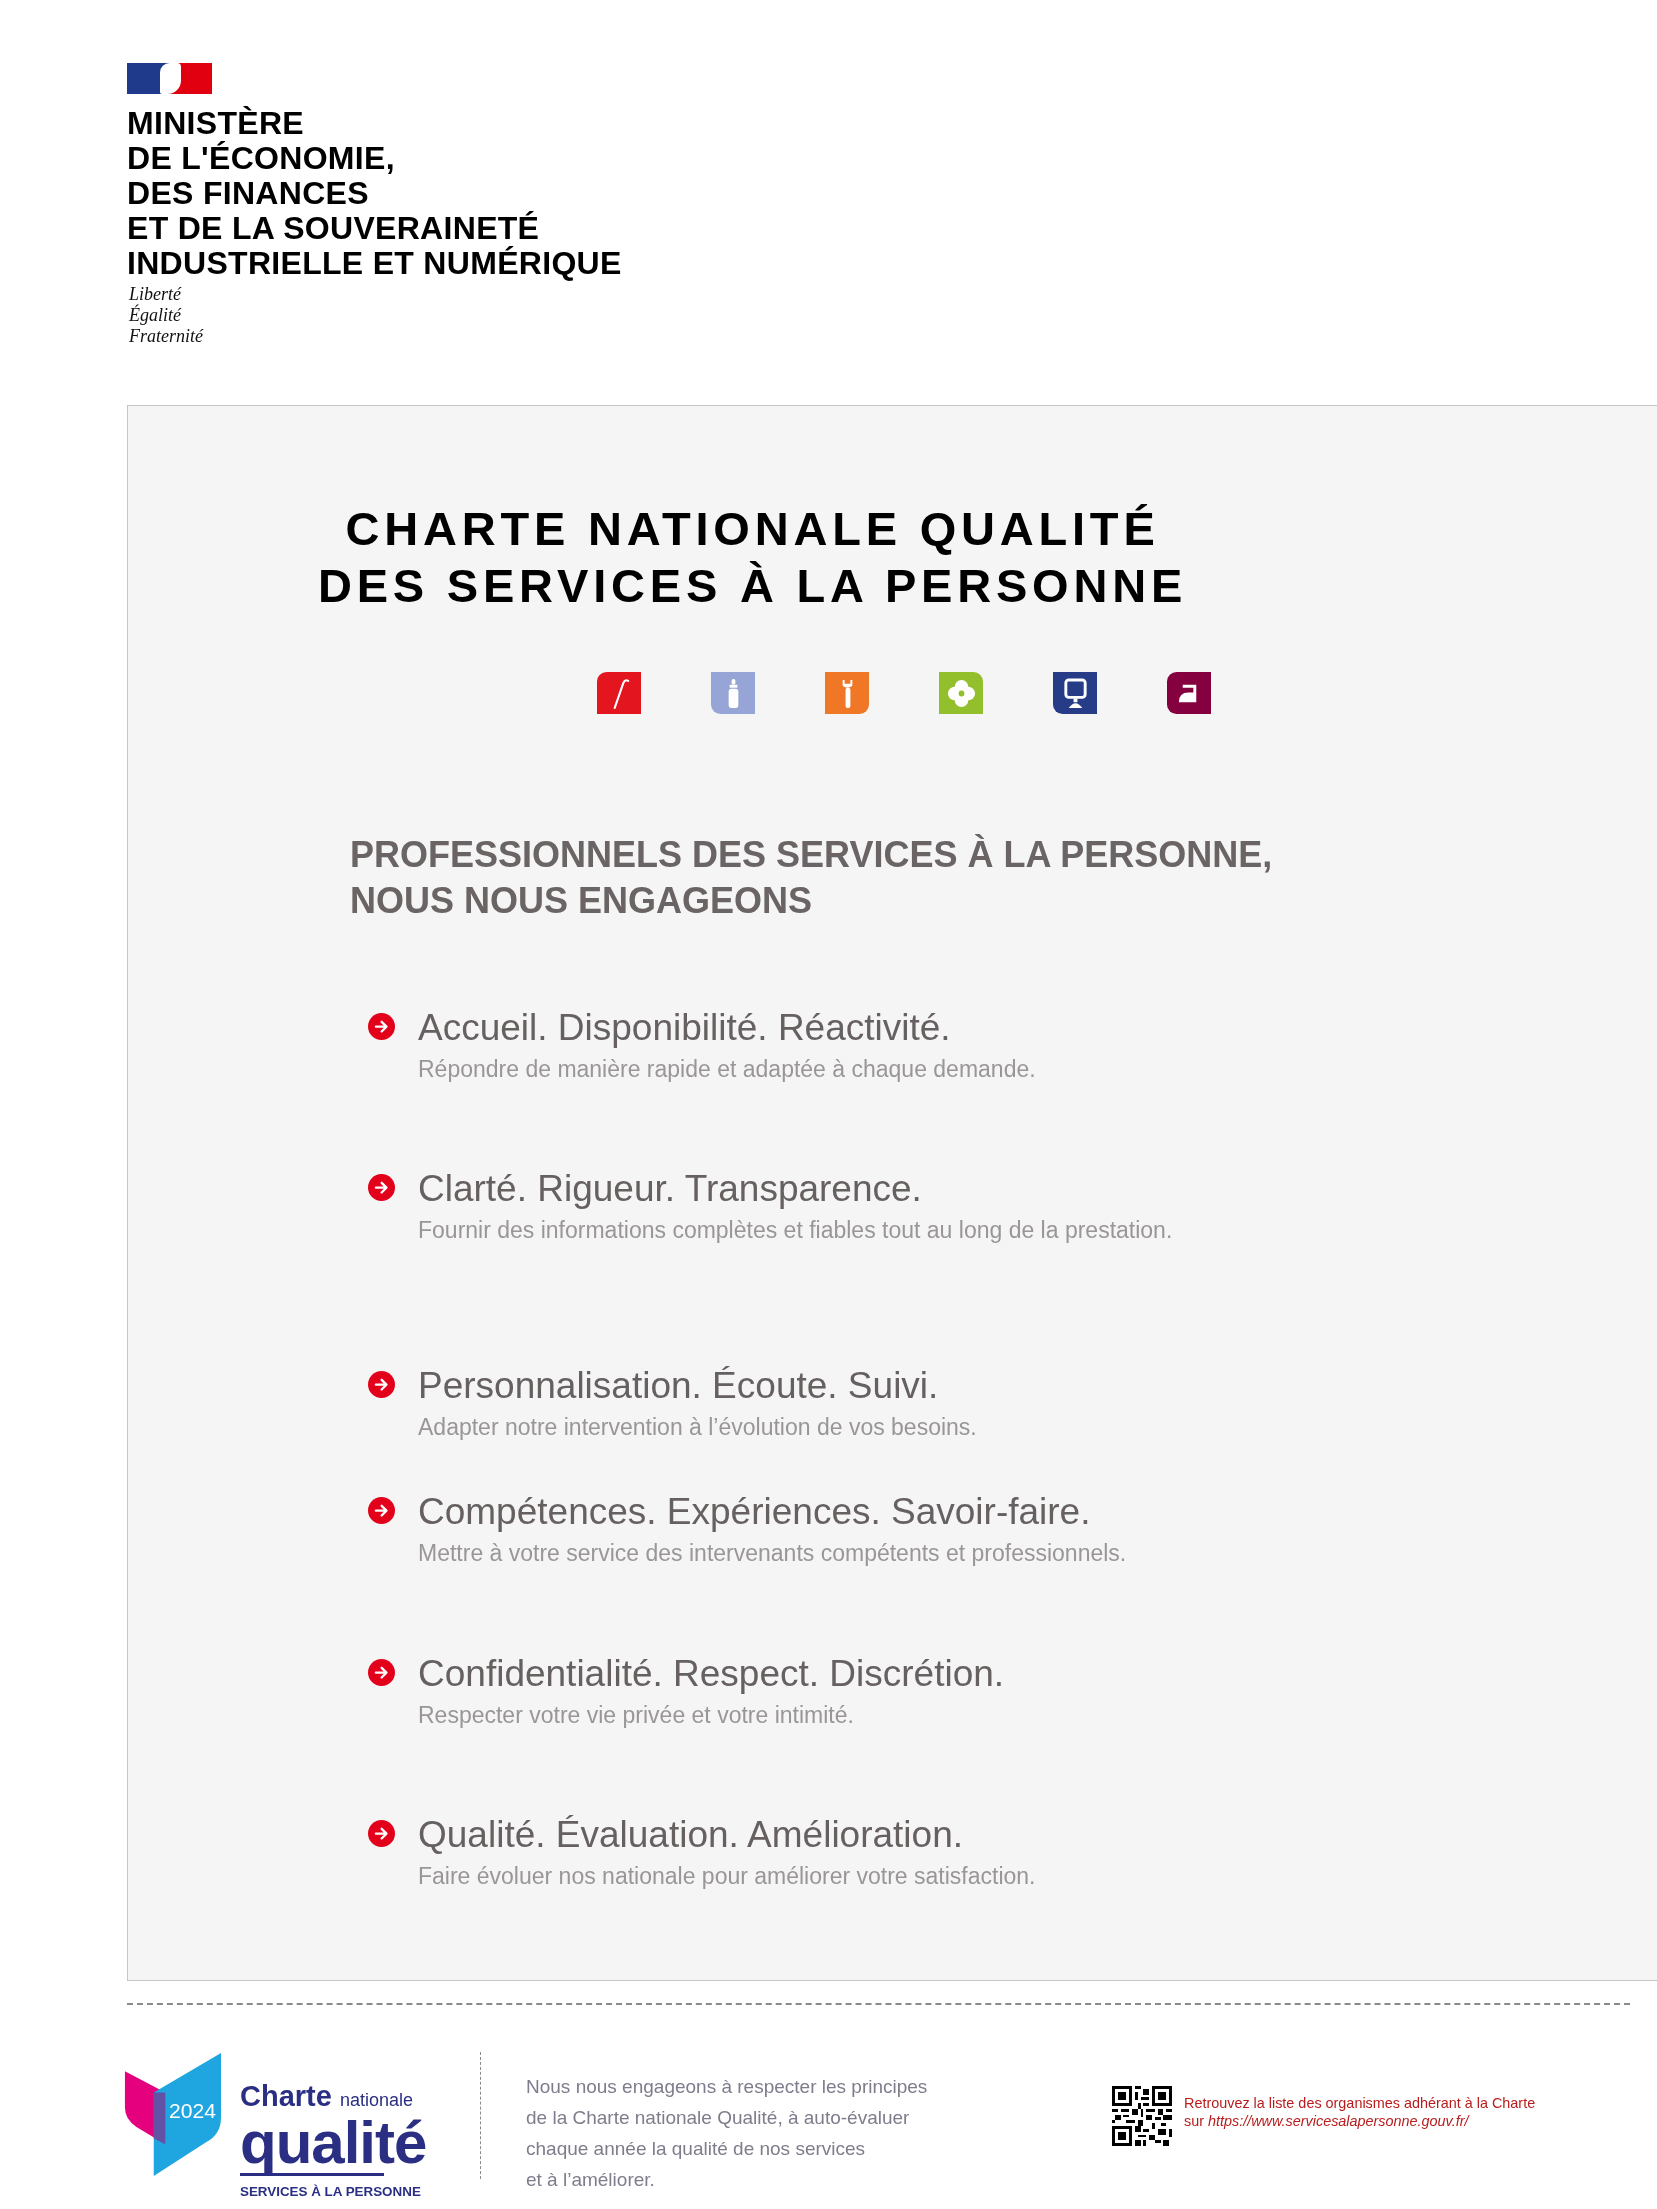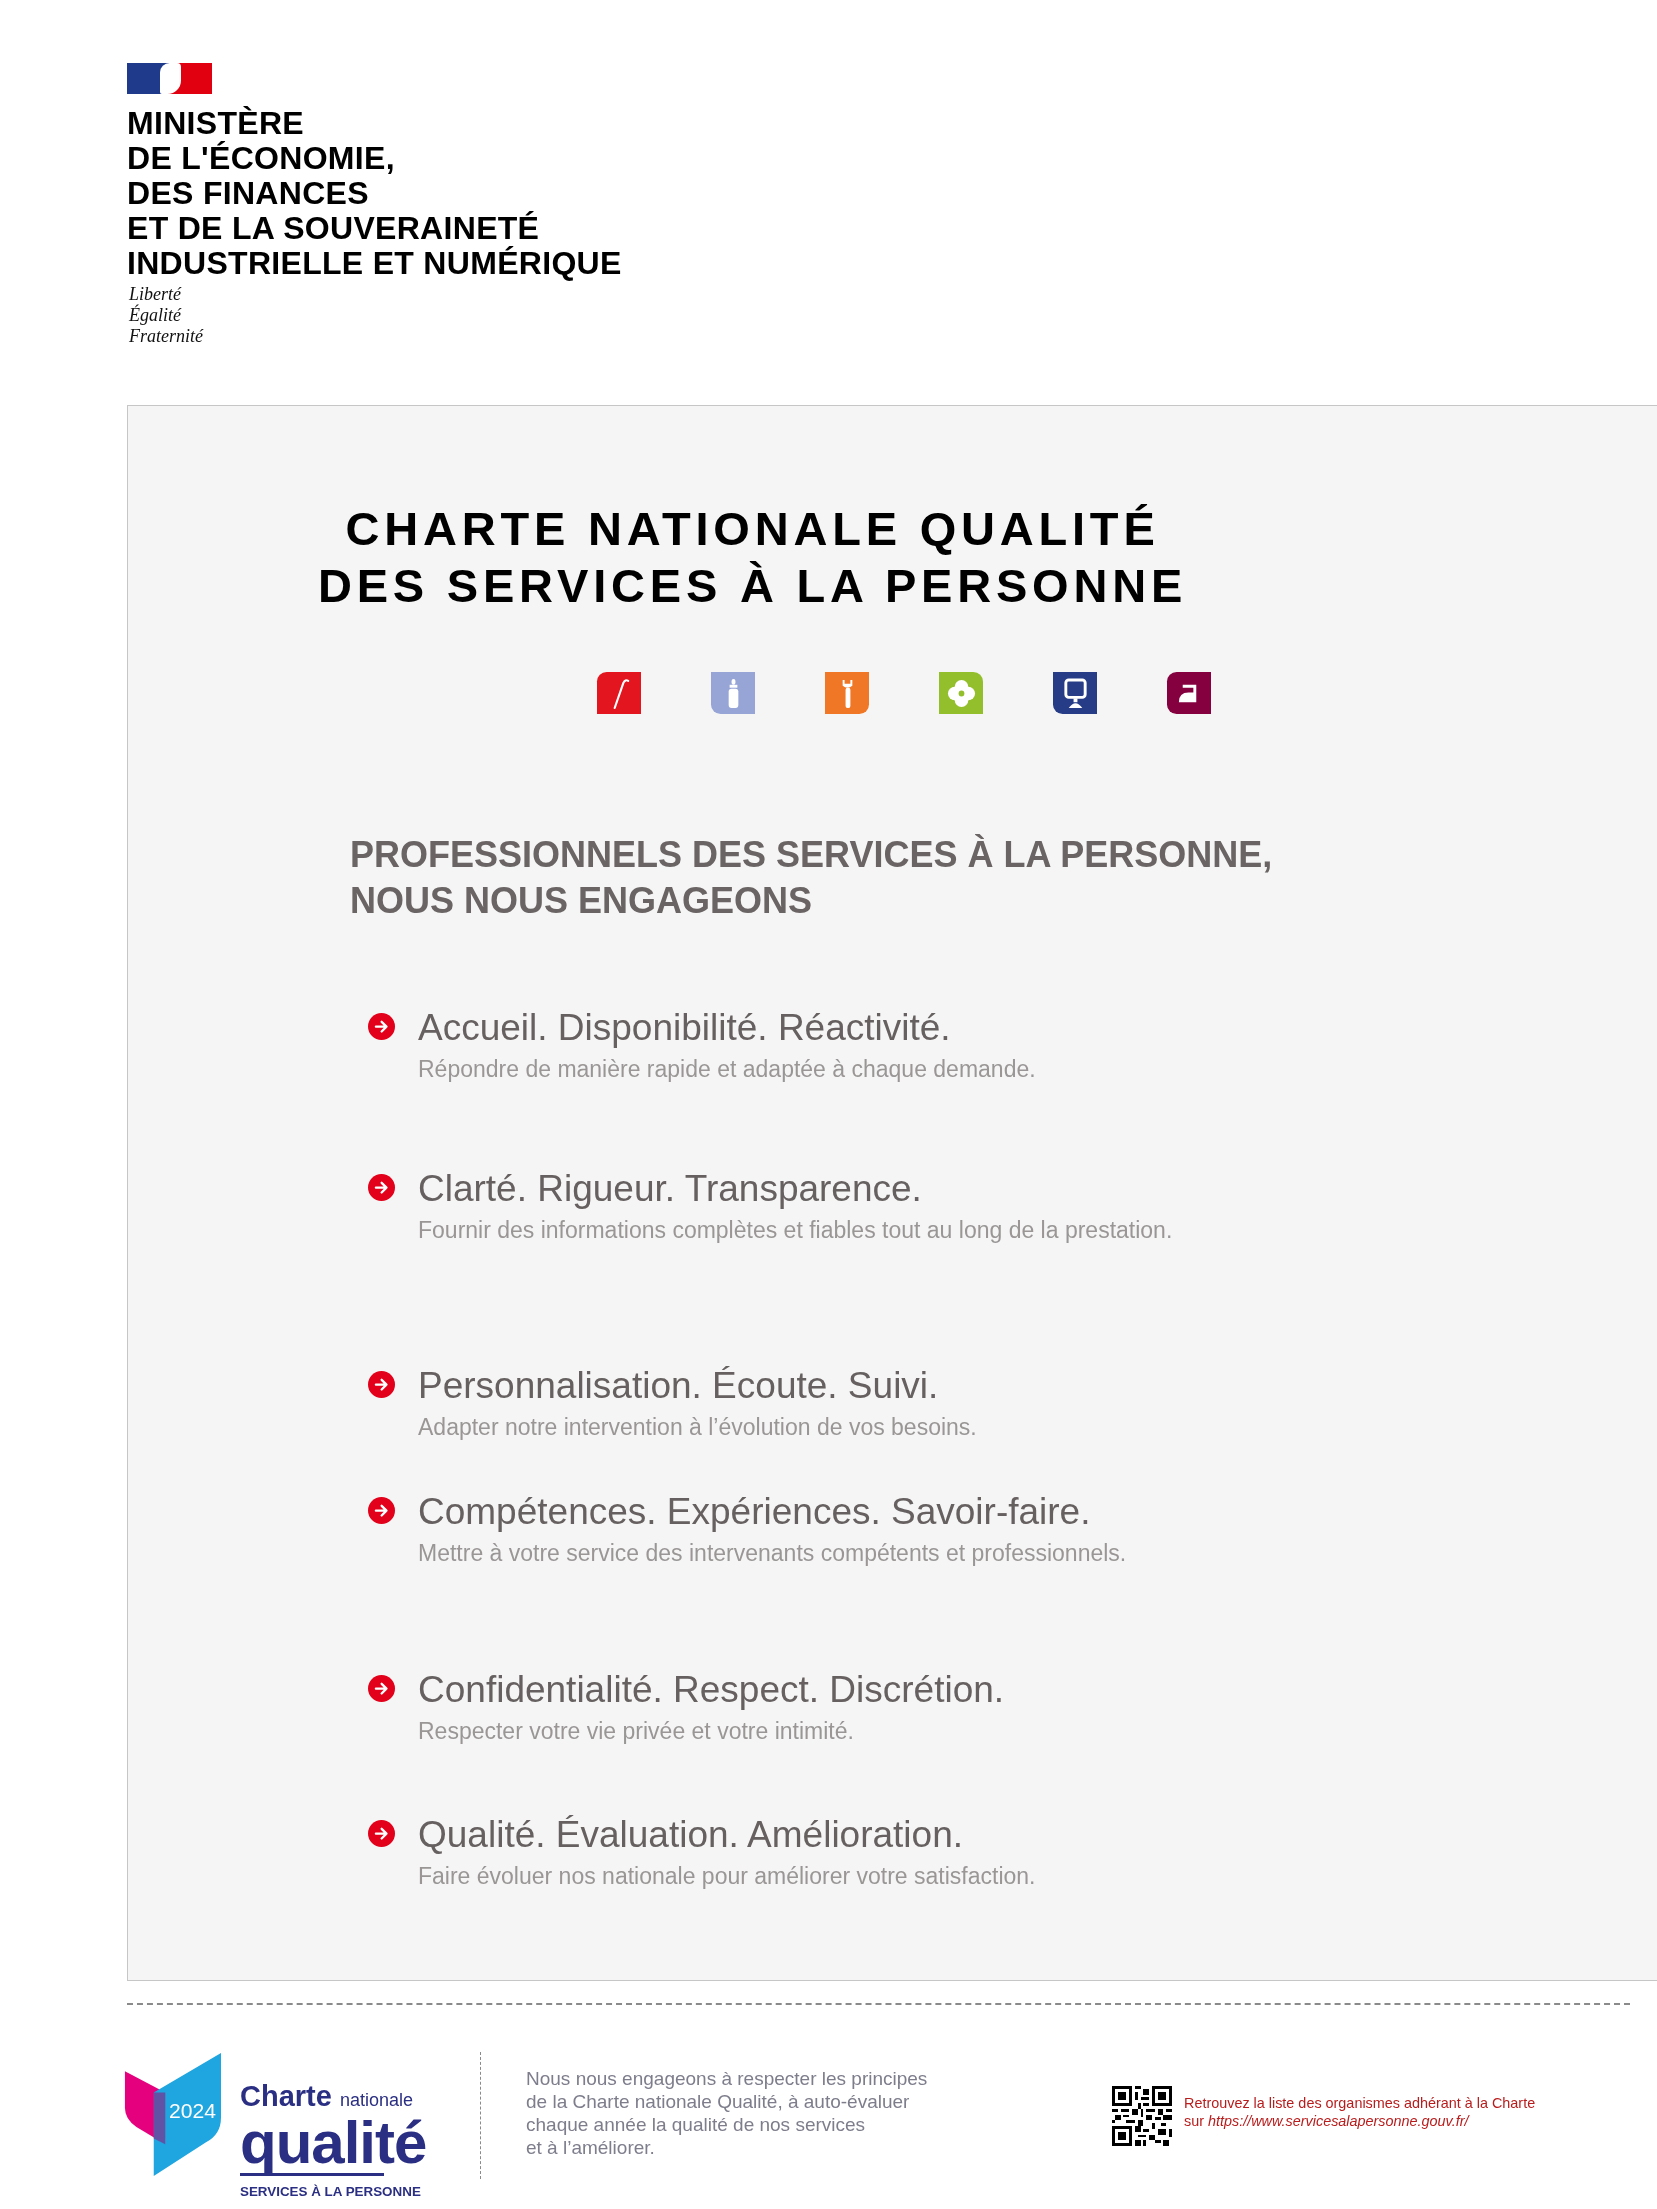--- a/index.html
+++ b/index.html
@@ -57,21 +57,21 @@
   .logo { left: 123px; top: 2050px; width: 269px; height: 130px; }
   .logo-text { left: 240px; top: 2054px; color: #2b2f83; }
   .logo-text .l1 { font-weight: 700; font-size: 29px; line-height: 29px; white-space: nowrap; margin-top: 28px; }
   .logo-text .l1 .small { font-weight: 400; font-size: 18px; }
   .logo-text .l2 { font-weight: 700; font-size: 60px; line-height: 56px; letter-spacing: -1px; }
   .logo-text .rule { width: 144px; height: 2.9px; background: #2b2f83; margin-top: 1.9px; }
   .logo-text .l3 { font-weight: 700; font-size: 13.4px; line-height: 19px; margin-top: 5.8px; white-space: nowrap; }
   .footer-text {
     left: 526px; top: 2067px; font-size: 19px; line-height: 23px; color: #7d7d8c; font-weight: 300;
   }
-  .footer-text div { white-space: nowrap; }
+  .footer-text div { white-space: nowrap; margin-top: 8px; }
   .qr { left: 1112px; top: 2086px; width: 60px; height: 60px; }
   .qr-text { left: 1184px; top: 2094px; font-size: 14.4px; line-height: 18px; color: #b91c1c; white-space: nowrap; }
   .qr-text .url { font-style: italic; }
 </style>
 </head>
 <body>
 
 <div class="abs flag">
   <div class="blue"></div>
   <div class="red"></div>
@@ -176,21 +176,21 @@
   </div>
   <div class="item" style="top:484px;">
     <span class="arrow">
         <svg viewBox="0 0 18 18">
           <path d="M3 9 H14 M9 4 L14 9 L9 14" stroke="#fff" stroke-width="2.4" fill="none" stroke-linecap="round" stroke-linejoin="round"></path>
         </svg>
       </span>
     <span class="title">Compétences. Expériences. Savoir-faire.</span>
     <span class="sub">Mettre à votre service des intervenants compétents et professionnels.</span>
   </div>
-  <div class="item" style="top:662px;">
+  <div class="item" style="top:646px;">
     <span class="arrow">
         <svg viewBox="0 0 18 18">
           <path d="M3 9 H14 M9 4 L14 9 L9 14" stroke="#fff" stroke-width="2.4" fill="none" stroke-linecap="round" stroke-linejoin="round"></path>
         </svg>
       </span>
     <span class="title">Confidentialité. Respect. Discrétion.</span>
     <span class="sub">Respecter votre vie privée et votre intimité.</span>
   </div>
   <div class="item" style="top:807px;">
     <span class="arrow">

